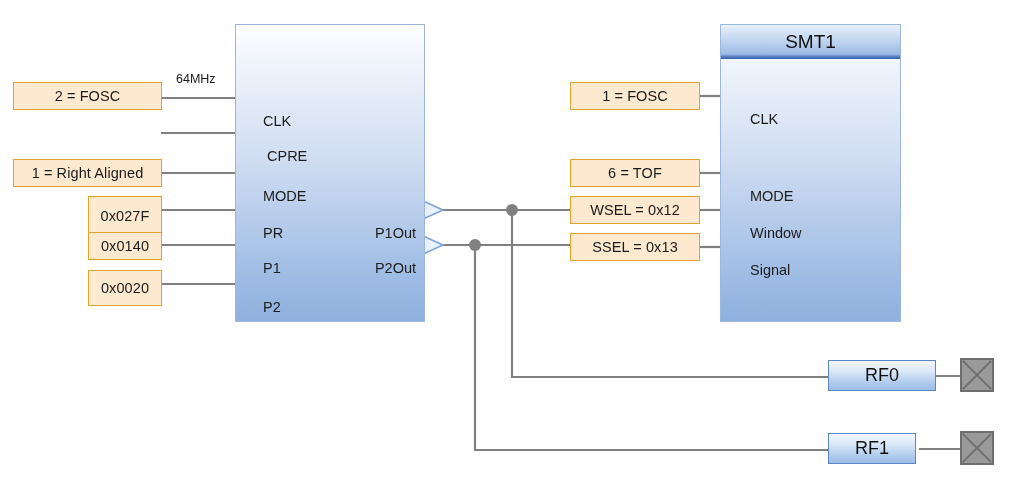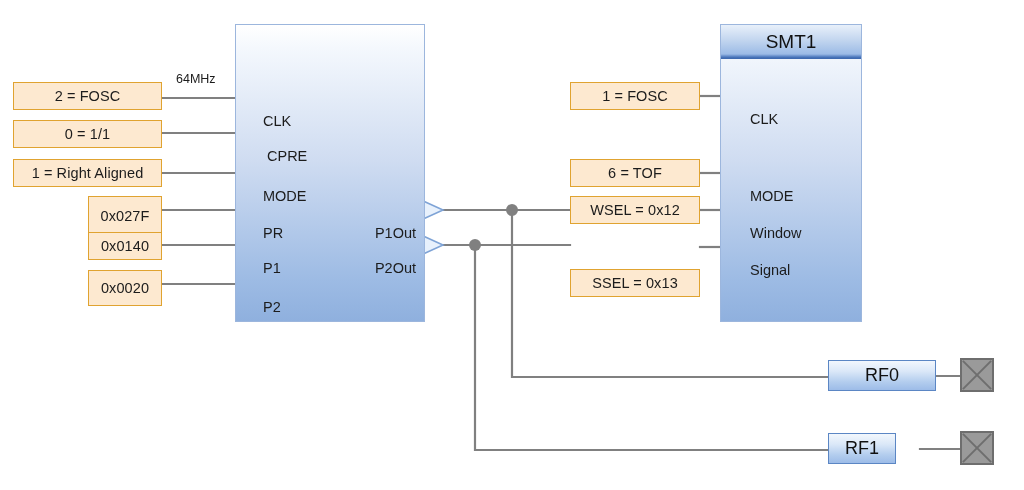--- a/index.html
+++ b/index.html
@@ -176,34 +176,31 @@
     <div class="port-label" style="left:27px; top:88px;">CLK</div>
     <div class="port-label" style="left:31px; top:123px;">CPRE</div>
     <div class="port-label" style="left:27px; top:163px;">MODE</div>
     <div class="port-label" style="left:27px; top:200px;">PR</div>
     <div class="port-label" style="left:27px; top:235px;">P1</div>
     <div class="port-label" style="left:27px; top:274px;">P2</div>
     <div class="port-label out" style="right:8px; top:200px;">P1Out</div>
     <div class="port-label out" style="right:8px; top:235px;">P2Out</div>
   </div>
 
-  <div class="block" style="left:720px; top:24px; width:142px; height:298px;">
+  <div class="block" style="left:720px; top:24px; width:181px; height:298px;">
     <div class="block-title">SMT1</div>
     <div class="port-label" style="left:29px; top:86px;">CLK</div>
     <div class="port-label" style="left:29px; top:163px;">MODE</div>
     <div class="port-label" style="left:29px; top:200px;">Window</div>
     <div class="port-label" style="left:29px; top:237px;">Signal</div>
   </div>
 
   <div class="param-box" style="left:13px; top:82px; width:149px; height:28px;">
     <span>2 = FOSC</span>
   </div>
-  <div class="param-box" style="left:13px; top:120px; width:149px; height:28px;">
-    <span>0 = 1/1</span>
-  </div>
   <div class="param-box" style="left:13px; top:159px; width:149px; height:28px;">
     <span>1 = Right Aligned</span>
   </div>
   <div class="param-box" style="left:88px; top:196px; width:74px; height:40px;">
     <span>0x027F</span>
   </div>
   <div class="param-box" style="left:88px; top:232px; width:74px; height:28px;">
     <span>0x0140</span>
   </div>
   <div class="param-box" style="left:88px; top:270px; width:74px; height:36px;">
@@ -212,28 +209,28 @@
 
   <div class="param-box" style="left:570px; top:82px; width:130px; height:28px;">
     <span>1 = FOSC</span>
   </div>
   <div class="param-box" style="left:570px; top:159px; width:130px; height:28px;">
     <span>6 = TOF</span>
   </div>
   <div class="param-box" style="left:570px; top:196px; width:130px; height:28px;">
     <span>WSEL = 0x12</span>
   </div>
-  <div class="param-box" style="left:570px; top:233px; width:130px; height:28px;margin-top:36px;">
+  <div class="param-box" style="left:570px; top:233px; width:130px; height:28px;">
     <span>SSEL = 0x13</span>
   </div>
 
   <div class="rf-box" style="left:828px; top:360px; width:108px; height:31px;">
     <span>RF0</span>
   </div>
-  <div class="rf-box" style="left:828px; top:433px; width:68px; height:31px;">
+  <div class="rf-box" style="left:828px; top:433px; width:88px; height:31px;">
     <span>RF1</span>
   </div>
 
   <div class="pin-square" style="left:960px; top:358px; width:34px; height:34px;">
     <svg viewBox="0 0 34 34" xmlns="http://www.w3.org/2000/svg">
       <line x1="1" y1="1" x2="33" y2="33" stroke="#6e6e6e" stroke-width="2.2"></line>
       <line x1="33" y1="1" x2="1" y2="33" stroke="#6e6e6e" stroke-width="2.2"></line>
     </svg>
   </div>
   <div class="pin-square" style="left:960px; top:431px; width:34px; height:34px;">

